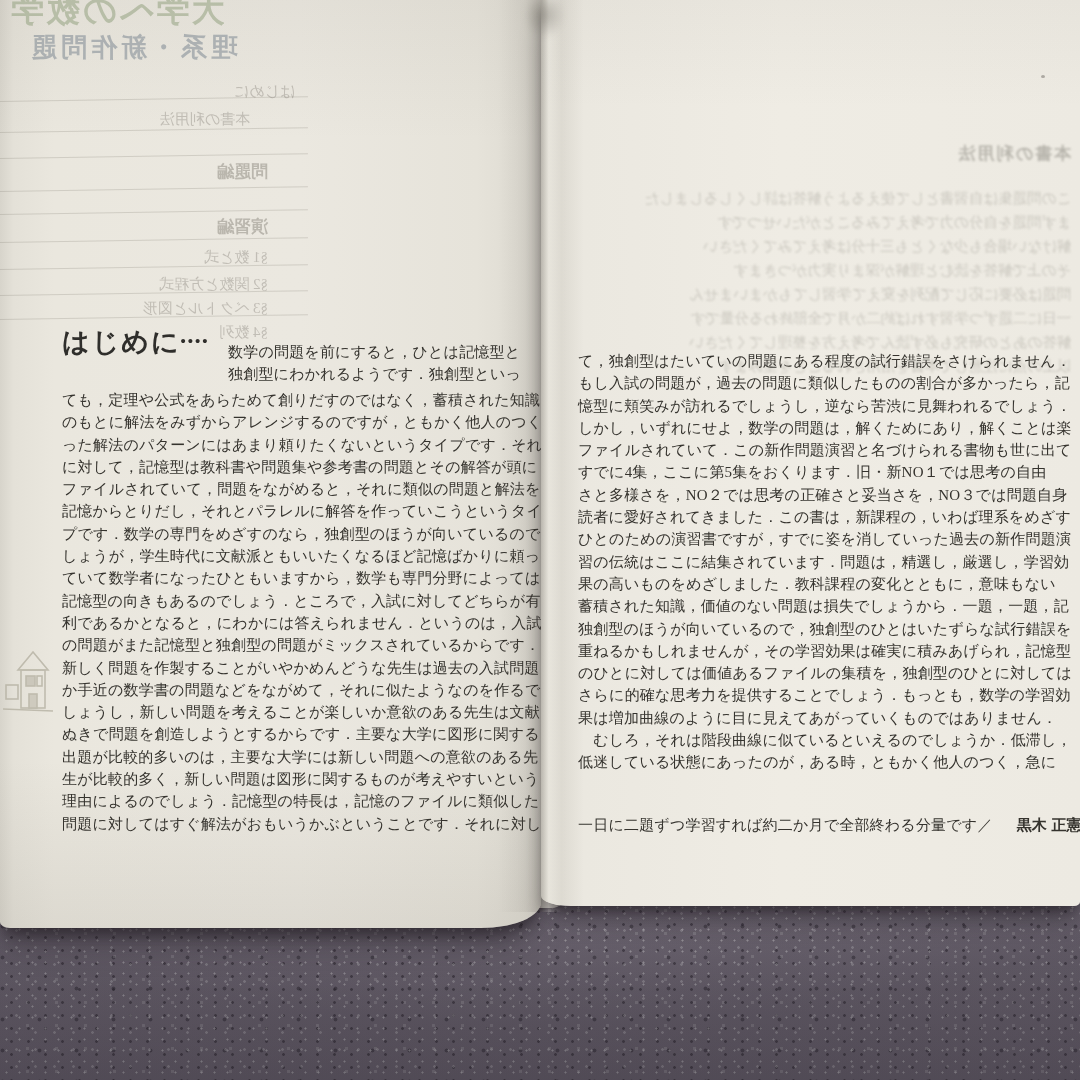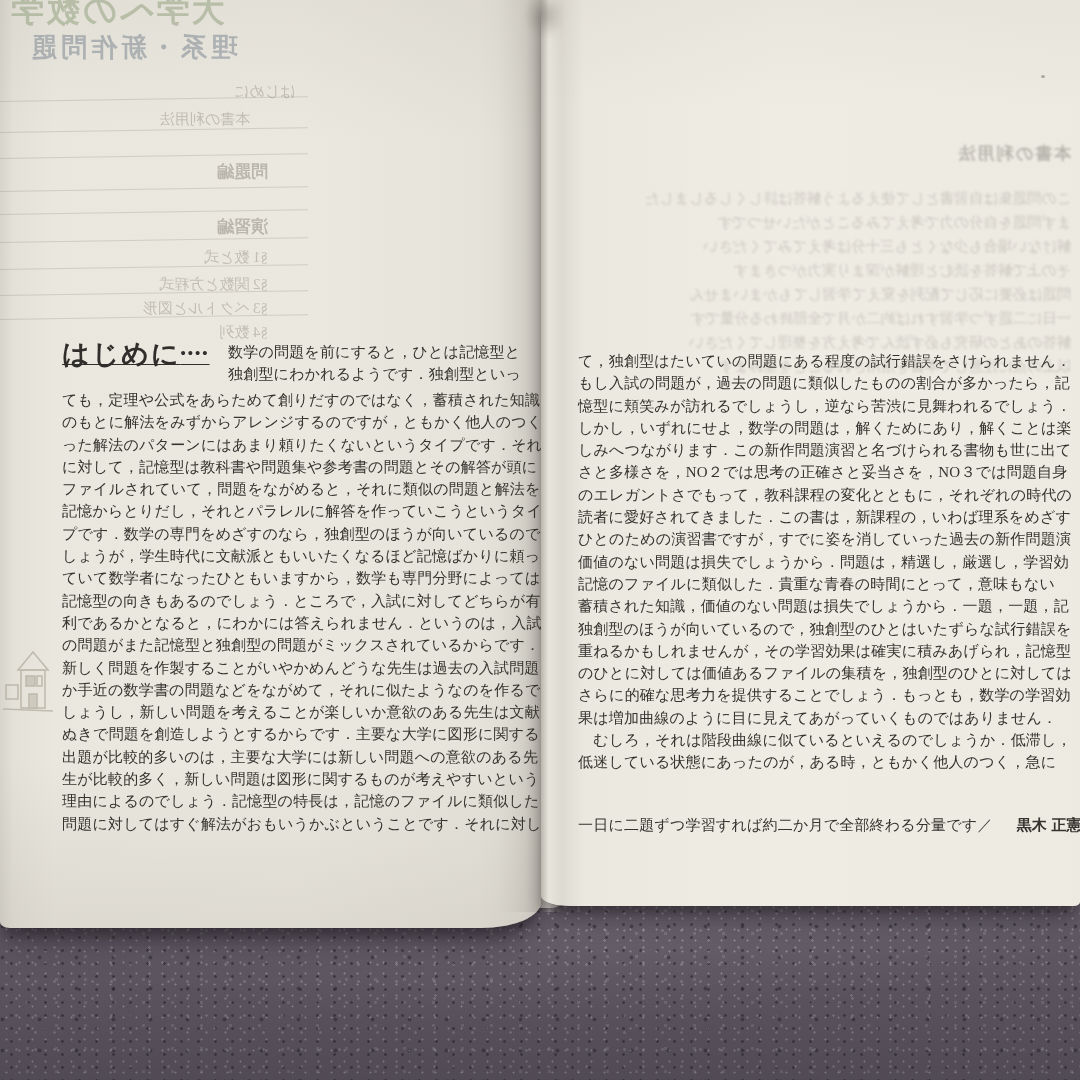--- a/index.html
+++ b/index.html
@@ -53,21 +53,21 @@
   .ghost-rule{position:absolute;left:0;width:308px;height:1px;background:rgba(140,135,125,.28);
     transform:rotate(-.9deg);transform-origin:left center;pointer-events:none;}
   .rp-ghost{position:absolute;left:50px;top:142px;width:480px;height:220px;transform:scaleX(-1);
     filter:blur(.8px);pointer-events:none;}
   .rp-ghost .rgt{position:absolute;left:0;top:0;font-size:17px;font-weight:bold;letter-spacing:2px;
     color:rgba(120,118,108,.45);white-space:nowrap;font-family:"Liberation Sans",sans-serif;}
   .rp-ghost .rglines{position:absolute;left:0;top:44px;right:0;}
   .rp-ghost .rglines .tline{height:24px;line-height:24px;font-size:14.5px;white-space:nowrap;
     color:rgba(130,127,117,.32);}
   
-  .heading{position:absolute;left:62px;top:336px;color:#2f2e2b;white-space:nowrap;text-decoration:underline;}
+  .heading{position:absolute;left:62px;top:324px;color:#2f2e2b;white-space:nowrap;}
   .heading .htxt{font-size:27px;font-weight:bold;letter-spacing:2px;font-family:"Liberation Sans",sans-serif;}
   .heading .hdots{font-size:15px;font-weight:bold;letter-spacing:2px;position:relative;top:-5px;color:#2f2e2b;}
   .textcol{position:absolute;color:#35332e;}
   .textcol .tline{height:22.3px;line-height:22.3px;font-size:15px;white-space:nowrap;letter-spacing:.2px;}
   .lp-intro{left:228px;top:341px;}
   .lp-body{left:62px;top:389px;}
   .rp-body{left:37px;top:350px;}
   .rp-last{position:absolute;left:37px;top:814px;height:22.3px;line-height:22.3px;font-size:15px;
     white-space:nowrap;letter-spacing:.2px;color:#35332e;}
   .rp-last .author{font-weight:bold;font-family:"Liberation Sans",sans-serif;margin-left:24px;}
@@ -162,27 +162,27 @@
           <div class="tline">解答のあとの研究も必ず読んで考え方を整理してください</div>
           <div class="tline">以上の点に注意して本書を活用されることを望みます</div>
         </div>
     </div>
 
     <div class="textcol rp-body">
         <div class="tline">て，独創型はたいていの問題にある程度の試行錯誤をさけられません．</div>
         <div class="tline">もし入試の問題が，過去の問題に類似したものの割合が多かったら，記</div>
         <div class="tline">憶型に頬笑みが訪れるでしょうし，逆なら苦渋に見舞われるでしょう．</div>
         <div class="tline">しかし，いずれにせよ，数学の問題は，解くためにあり，解くことは楽</div>
-        <div class="tline">しみへつながります．この新作問題演習と名づけられる書物も世に出て</div>
+        <div class="tline">ファイルされていて．この新作問題演習と名づけられる書物も世に出て</div>
+        <div class="tline">すでに4集，ここに第5集をおくります．旧・新NO１では思考の自由</div>
         <div class="tline">さと多様さを，NO２では思考の正確さと妥当さを，NO３では問題自身</div>
-        <div class="tline">のエレガントさでもって，教科課程の変化とともに，それぞれの時代の</div>
         <div class="tline">読者に愛好されてきました．この書は，新課程の，いわば理系をめざす</div>
         <div class="tline">ひとのための演習書ですが，すでに姿を消していった過去の新作問題演</div>
-        <div class="tline">価値のない問題は損失でしょうから．問題は，精選し，厳選し，学習効</div>
-        <div class="tline">記憶のファイルに類似した．貴重な青春の時間にとって，意味もない</div>
+        <div class="tline">習の伝統はここに結集されています．問題は，精選し，厳選し，学習効</div>
+        <div class="tline">果の高いものをめざしました．教科課程の変化とともに，意味もない</div>
         <div class="tline">蓄積された知識，価値のない問題は損失でしょうから．一題，一題，記</div>
         <div class="tline">独創型のほうが向いているので，独創型のひとはいたずらな試行錯誤を</div>
         <div class="tline">重ねるかもしれませんが，その学習効果は確実に積みあげられ，記憶型</div>
         <div class="tline">のひとに対しては価値あるファイルの集積を，独創型のひとに対しては</div>
         <div class="tline">さらに的確な思考力を提供することでしょう．もっとも，数学の学習効</div>
         <div class="tline">果は増加曲線のように目に見えてあがっていくものではありません．</div>
         <div class="tline">　むしろ，それは階段曲線に似ているといえるのでしょうか．低滞し，</div>
         <div class="tline">低迷している状態にあったのが，ある時，ともかく他人のつく，急に</div>
       </div>
 

